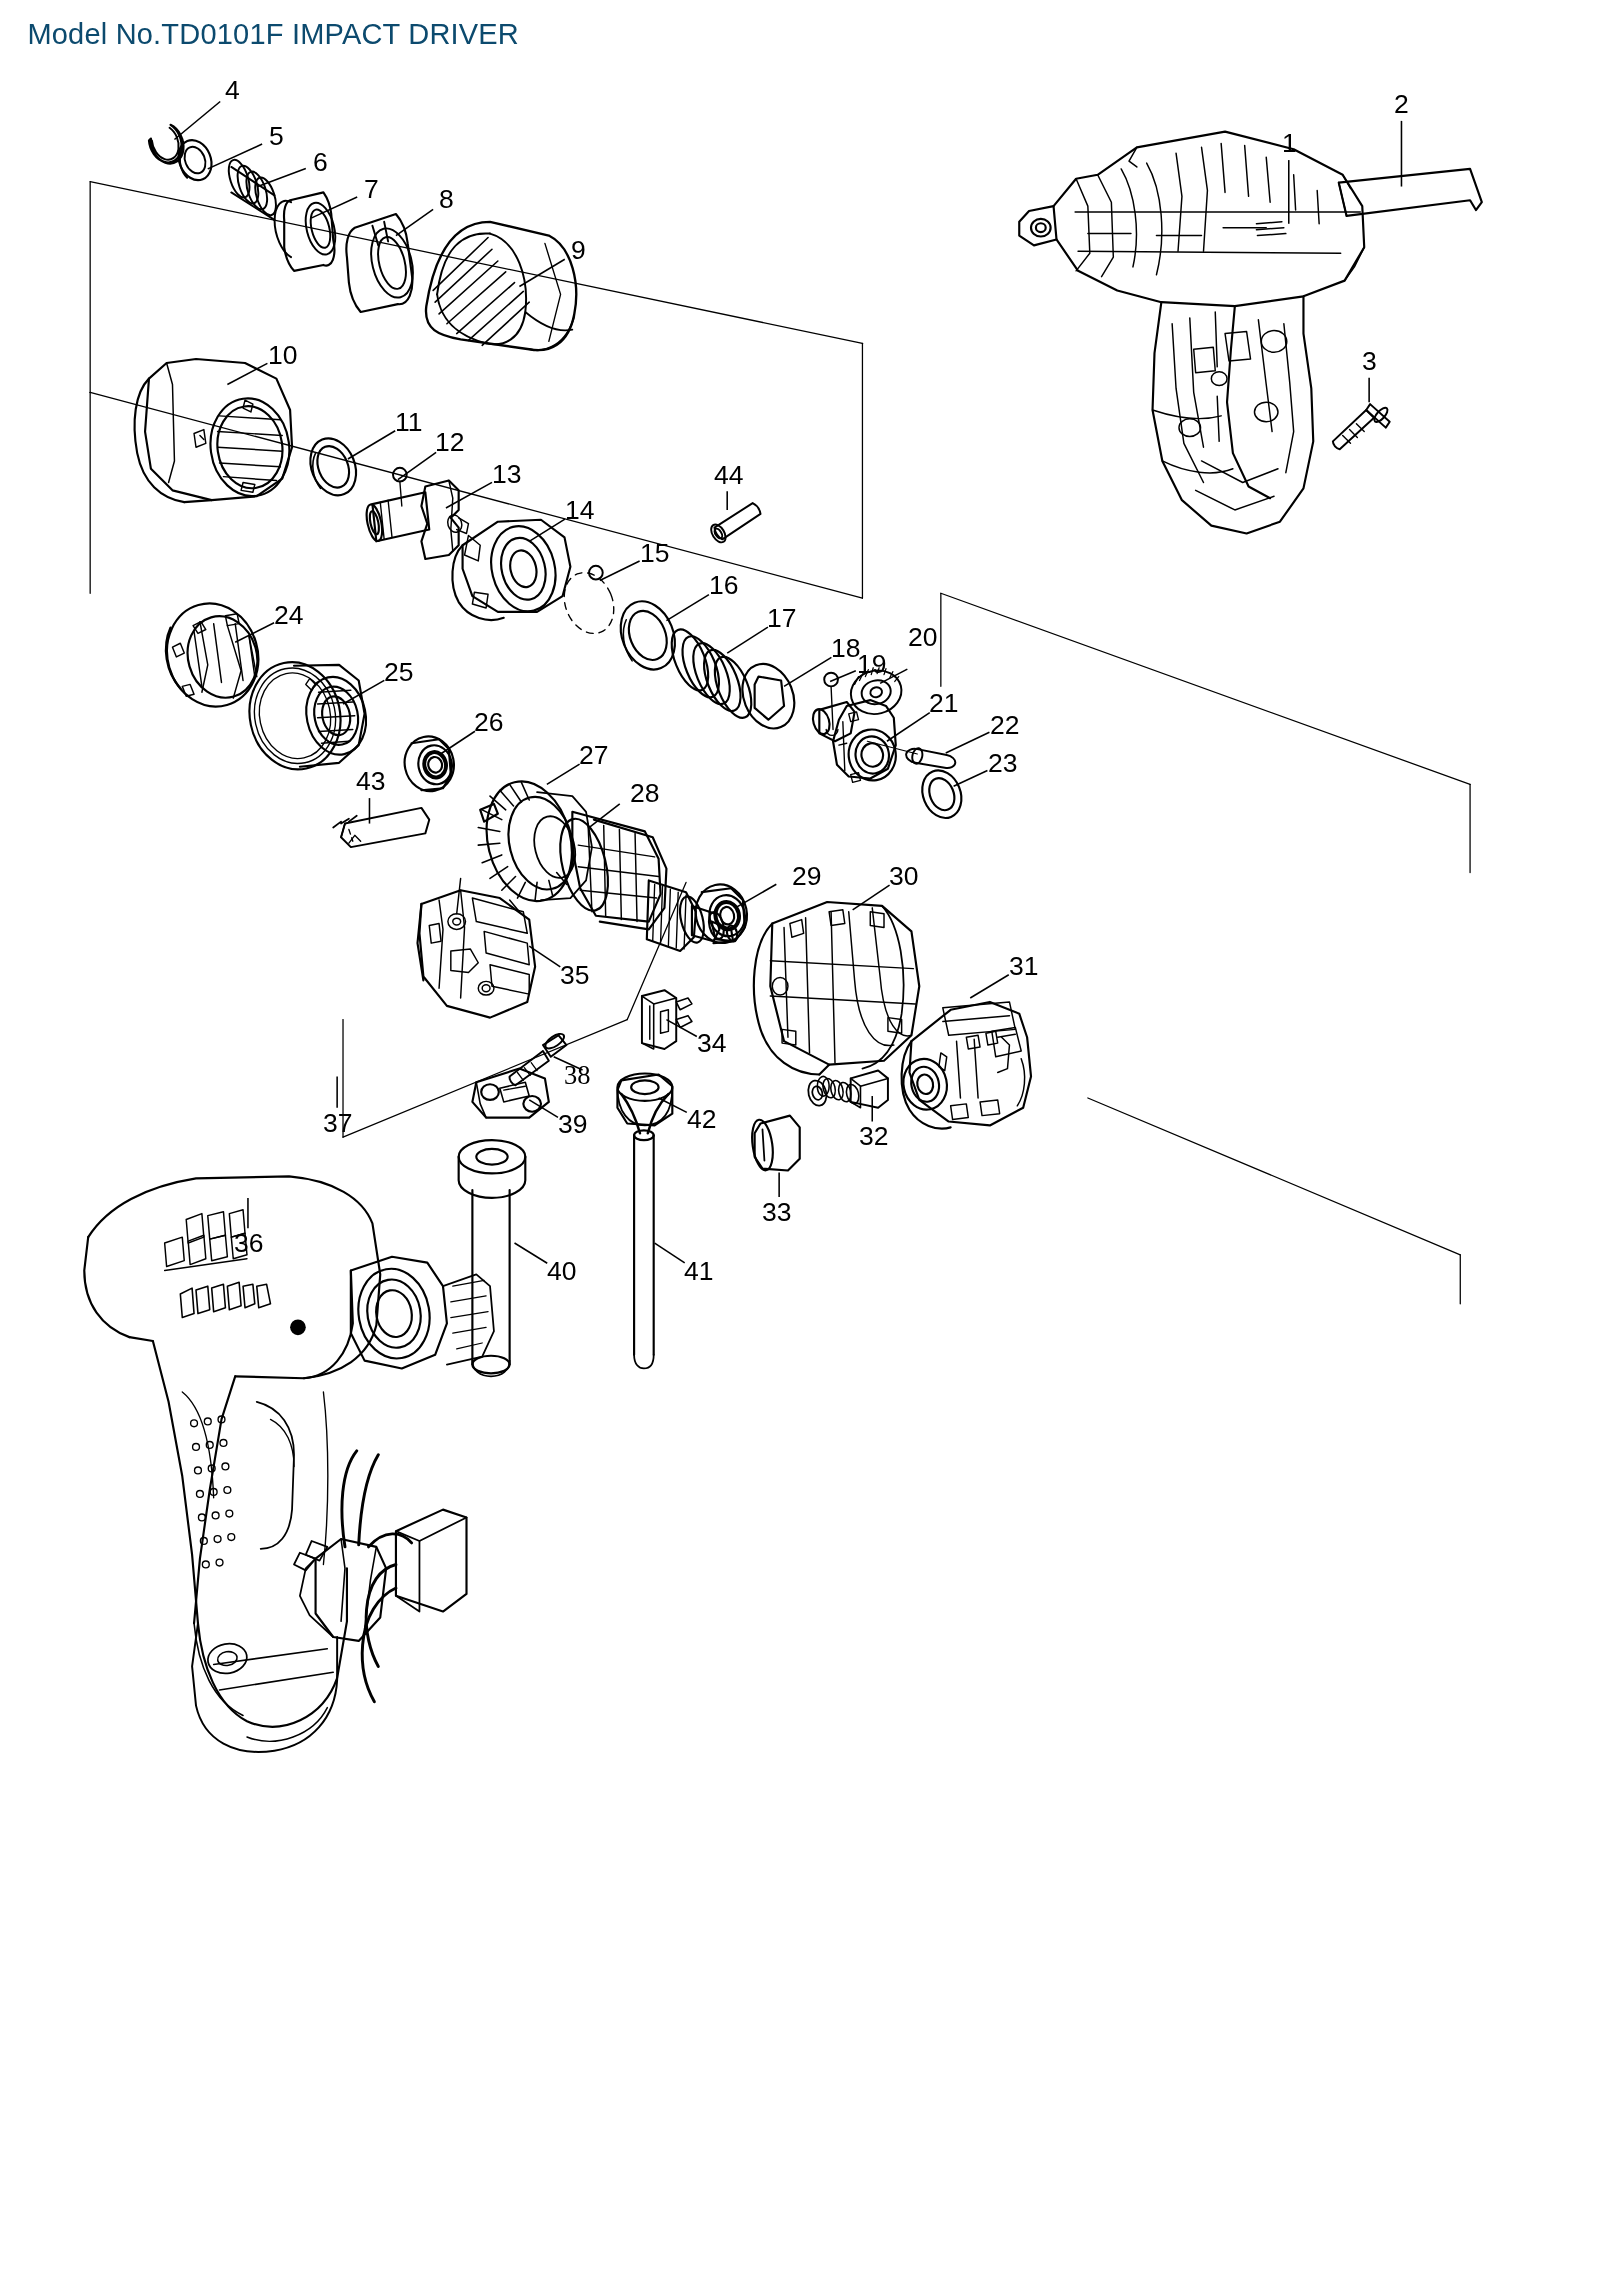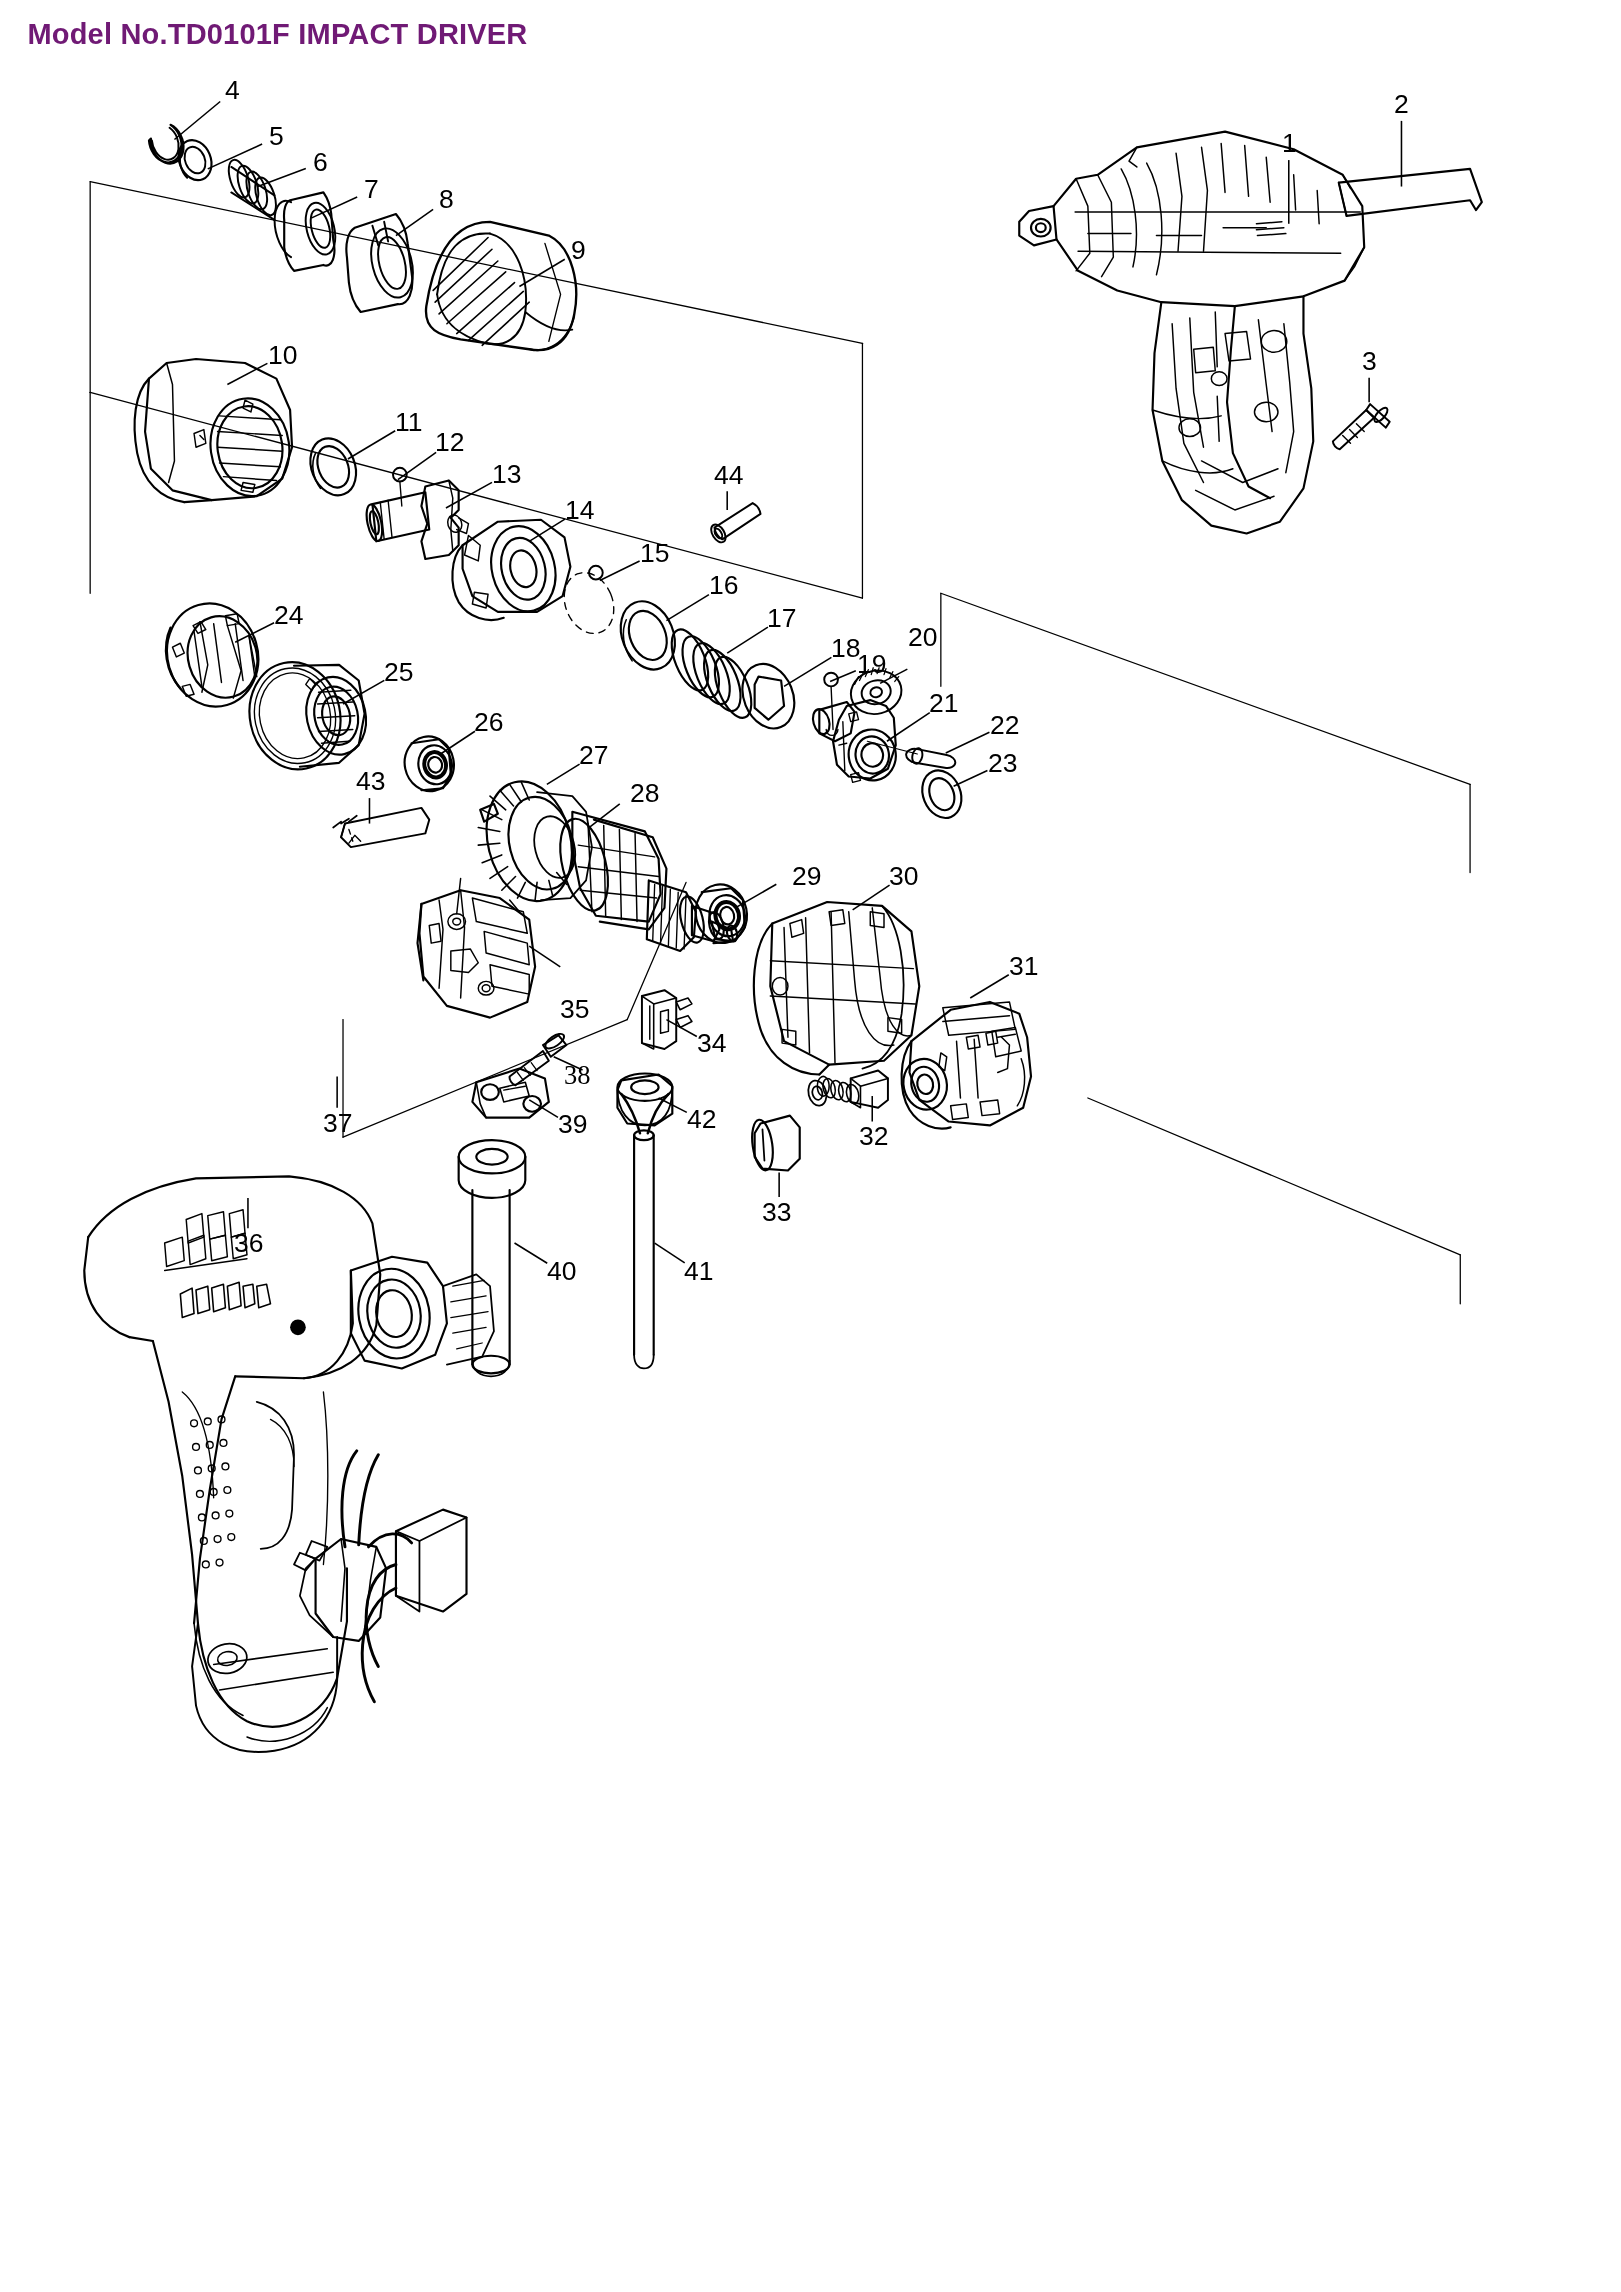--- a/index.html
+++ b/index.html
@@ -5,22 +5,22 @@
 <style>
   html,body{margin:0;padding:0;background:#ffffff;}
   body{
     width:1621px;height:2293px;position:relative;overflow:hidden;
     font-family:"Liberation Sans", sans-serif;
     color:#000;
   }
   #page{position:absolute;inset:0;background:#fff;}
   #title{
     position:absolute;left:27.4px;top:17.6px;
-    font-size:29px;font-weight:700;letter-spacing:0.2px;
-    white-space:nowrap;color:#701a75;
+    font-size:29px;font-weight:400;letter-spacing:0.2px;
+    white-space:nowrap;color:#0c4a6e;
   }
   
   #canvas{position:absolute;left:0;top:0;width:1621px;height:2293px;}
   svg.art{position:absolute;left:0;top:0;width:1621px;height:2293px;overflow:visible;}
   
   .callout{
     position:absolute;font-size:26.5px;line-height:1;color:#000;
     font-family:"Liberation Sans", sans-serif;
     white-space:nowrap;
   }
@@ -747,21 +747,21 @@
         <div class="callout" style="left: 384px; top: 659px;">25</div>
         <div class="callout" style="left: 474px; top: 709px;">26</div>
         <div class="callout" style="left: 579px; top: 742px;">27</div>
         <div class="callout" style="left: 618px; top: 780px; margin-left: 12px;">28</div>
         <div class="callout" style="left: 744px; top: 863px; margin-left: 48px;">29</div>
         <div class="callout" style="left: 889px; top: 863px; text-align: right;">30</div>
         <div class="callout" style="left: 1009px; top: 953px;">31</div>
         <div class="callout" style="left: 859px; top: 1123px;">32</div>
         <div class="callout" style="left: 762px; top: 1199px;">33</div>
         <div class="callout" style="left: 697px; top: 1030px;">34</div>
-        <div class="callout" style="left: 560px; top: 996px; text-align: center;">35</div>
+        <div class="callout" style="left: 560px; top: 962px; text-align: center;">35</div>
         <div class="callout" style="left: 234px; top: 1230px;">36</div>
         <div class="callout" style="left: 323px; top: 1110px;">37</div>
         <div class="callout" style="left: 564px; top: 1062px; font-family: Liberation Serif, serif;">38</div>
         <div class="callout" style="left: 558px; top: 1111px;">39</div>
         <div class="callout" style="left: 547px; top: 1258px;">40</div>
         <div class="callout" style="left: 684px; top: 1258px;">41</div>
         <div class="callout" style="left: 687px; top: 1106px;">42</div>
         <div class="callout" style="left: 356px; top: 768px; text-align: center;">43</div>
         <div class="callout" style="left: 714px; top: 462px;">44</div>
       </div>

